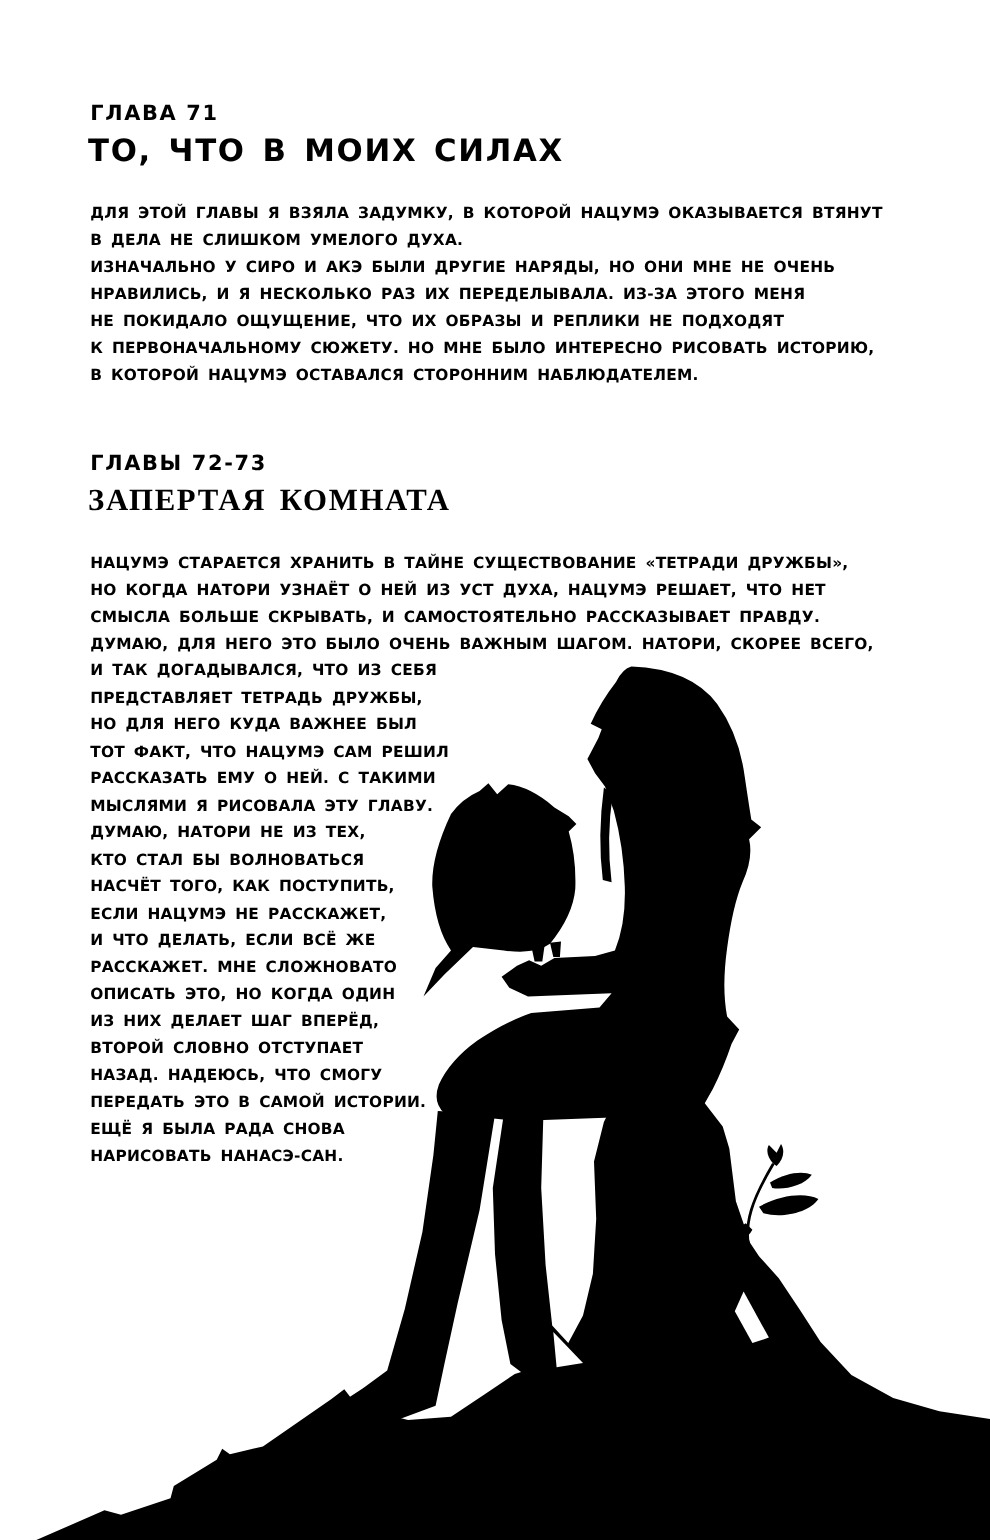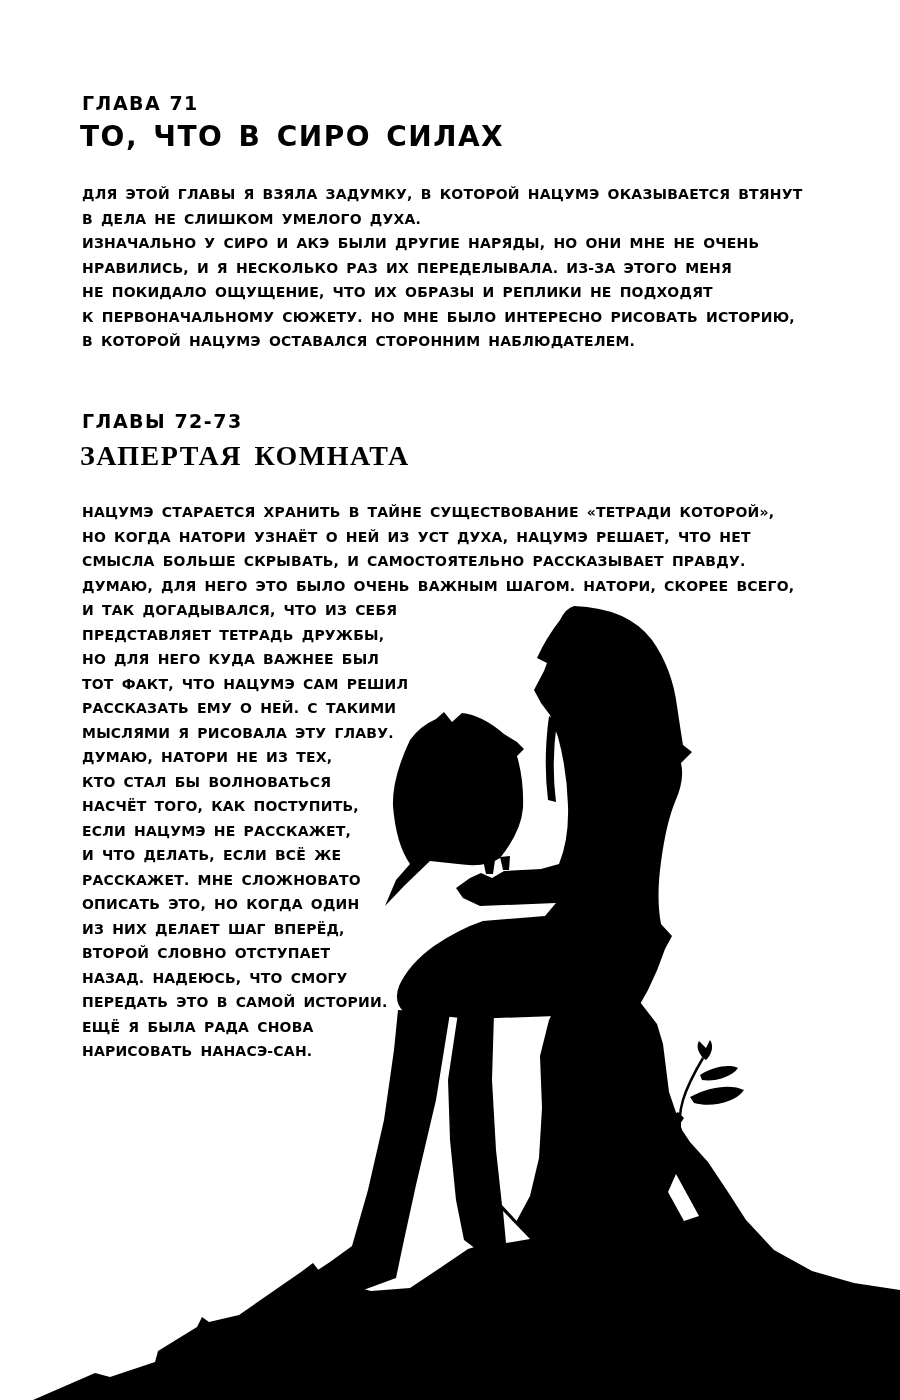--- a/index.html
+++ b/index.html
@@ -81,35 +81,35 @@
              C 714 1046 712 1054 706 1060 Z" fill="#000000"></path>
 
     <path d="M 676 1174 L 699 1216 L 684 1221 L 668 1192 Z" fill="#ffffff"></path>
     <path d="M 503 1211 L 530 1239 L 506 1243 Z" fill="#ffffff"></path>
   </svg>
 
   <div class="textlayer">
 
     <div id="label-1" class="chapter-label">ГЛАВА 71</div>
 
-    <div id="title-1" class="chapter-title">ТО, ЧТО В СИРО СИЛАХ</div>
+    <div id="title-1" class="chapter-title">ТО, ЧТО В МОИХ СИЛАХ</div>
 
     <div id="para-1" class="para">ДЛЯ ЭТОЙ ГЛАВЫ Я ВЗЯЛА ЗАДУМКУ, В КОТОРОЙ НАЦУМЭ ОКАЗЫВАЕТСЯ ВТЯНУТ
 В ДЕЛА НЕ СЛИШКОМ УМЕЛОГО ДУХА.
 ИЗНАЧАЛЬНО У СИРО И АКЭ БЫЛИ ДРУГИЕ НАРЯДЫ, НО ОНИ МНЕ НЕ ОЧЕНЬ
 НРАВИЛИСЬ, И Я НЕСКОЛЬКО РАЗ ИХ ПЕРЕДЕЛЫВАЛА. ИЗ-ЗА ЭТОГО МЕНЯ
 НЕ ПОКИДАЛО ОЩУЩЕНИЕ, ЧТО ИХ ОБРАЗЫ И РЕПЛИКИ НЕ ПОДХОДЯТ
 К ПЕРВОНАЧАЛЬНОМУ СЮЖЕТУ. НО МНЕ БЫЛО ИНТЕРЕСНО РИСОВАТЬ ИСТОРИЮ,
 В КОТОРОЙ НАЦУМЭ ОСТАВАЛСЯ СТОРОННИМ НАБЛЮДАТЕЛЕМ.</div>
 
     <div id="label-2" class="chapter-label">ГЛАВЫ 72-73</div>
 
     <div id="title-2" class="chapter-title">ЗАПЕРТАЯ КОМНАТА</div>
 
-    <div id="para-2-full" class="para">НАЦУМЭ СТАРАЕТСЯ ХРАНИТЬ В ТАЙНЕ СУЩЕСТВОВАНИЕ «ТЕТРАДИ КОТОРОЙ»,
+    <div id="para-2-full" class="para">НАЦУМЭ СТАРАЕТСЯ ХРАНИТЬ В ТАЙНЕ СУЩЕСТВОВАНИЕ «ТЕТРАДИ ДРУЖБЫ»,
 НО КОГДА НАТОРИ УЗНАЁТ О НЕЙ ИЗ УСТ ДУХА, НАЦУМЭ РЕШАЕТ, ЧТО НЕТ
 СМЫСЛА БОЛЬШЕ СКРЫВАТЬ, И САМОСТОЯТЕЛЬНО РАССКАЗЫВАЕТ ПРАВДУ.
 ДУМАЮ, ДЛЯ НЕГО ЭТО БЫЛО ОЧЕНЬ ВАЖНЫМ ШАГОМ. НАТОРИ, СКОРЕЕ ВСЕГО,</div>
 
     <div id="para-2-narrow" class="para">И ТАК ДОГАДЫВАЛСЯ, ЧТО ИЗ СЕБЯ
 ПРЕДСТАВЛЯЕТ ТЕТРАДЬ ДРУЖБЫ,
 НО ДЛЯ НЕГО КУДА ВАЖНЕЕ БЫЛ
 ТОТ ФАКТ, ЧТО НАЦУМЭ САМ РЕШИЛ
 РАССКАЗАТЬ ЕМУ О НЕЙ. С ТАКИМИ
 МЫСЛЯМИ Я РИСОВАЛА ЭТУ ГЛАВУ.

